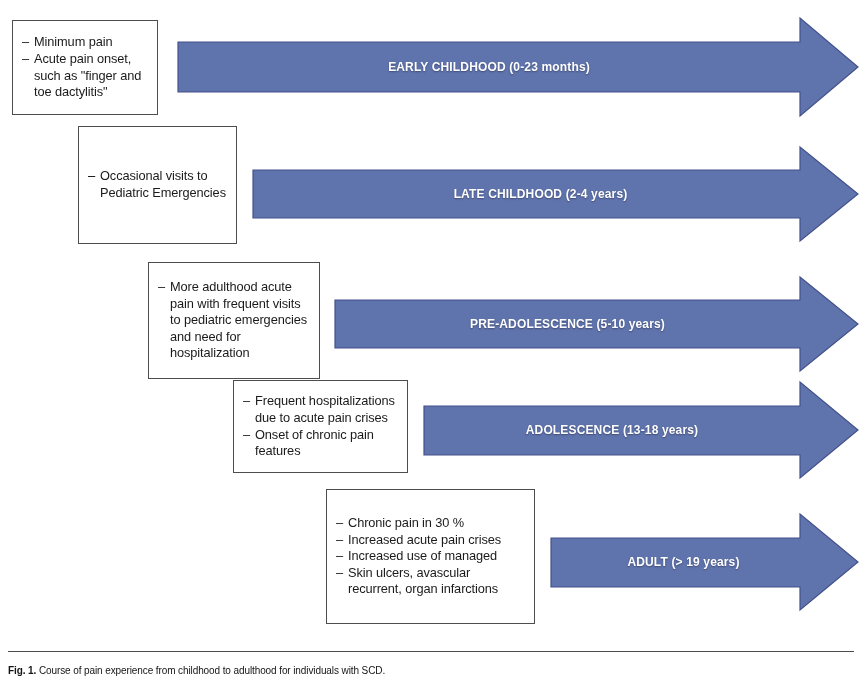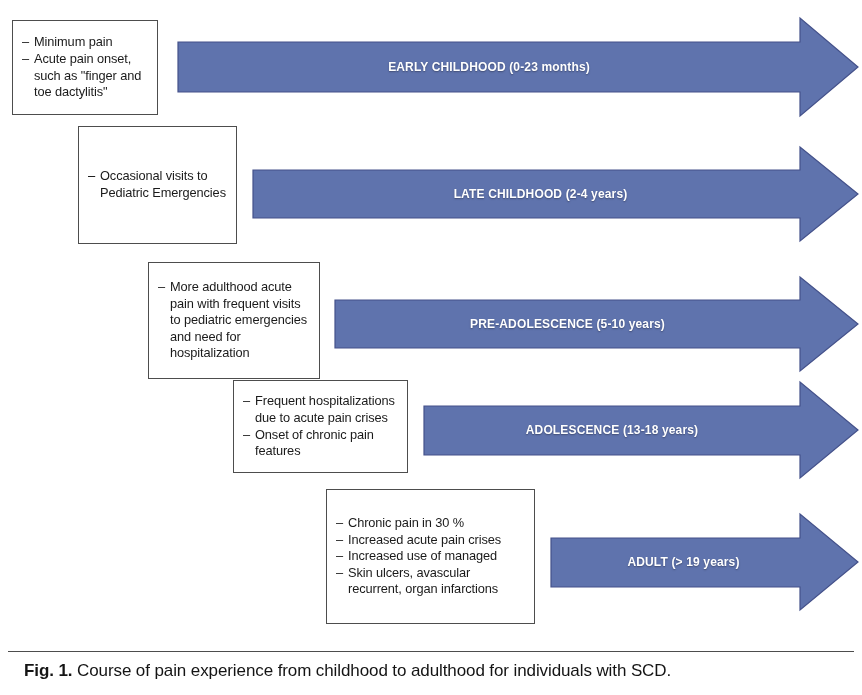--- a/index.html
+++ b/index.html
@@ -97,24 +97,24 @@
   .caption-rule {
     position: absolute;
     left: 8px;
     right: 8px;
     top: 651px;
     height: 1.4px;
     background: #4d4d4d;
   }
   .caption {
     position: absolute;
-    left: 24px;
+    left: 8px;
     top: 662px;
     right: 10px;
-    font-size: 17px;
+    font-size: 10px;
     line-height: 18px;
     color: #141414;
     letter-spacing: -0.1px;
   }
   .caption .fig-no {
     font-weight: bold;
   }
 </style>
 </head>
 <body>

